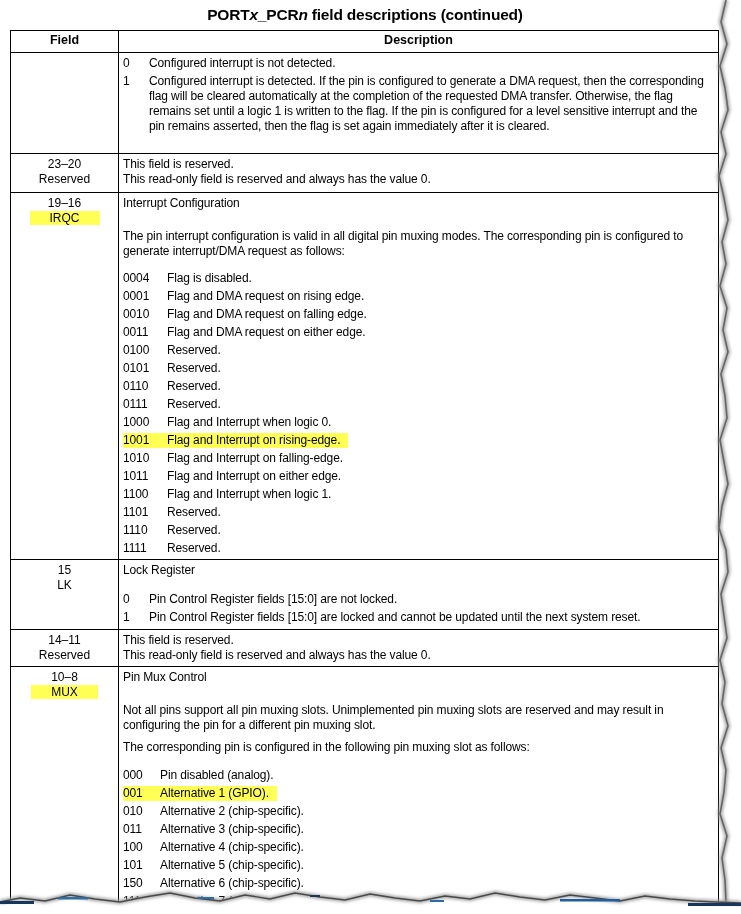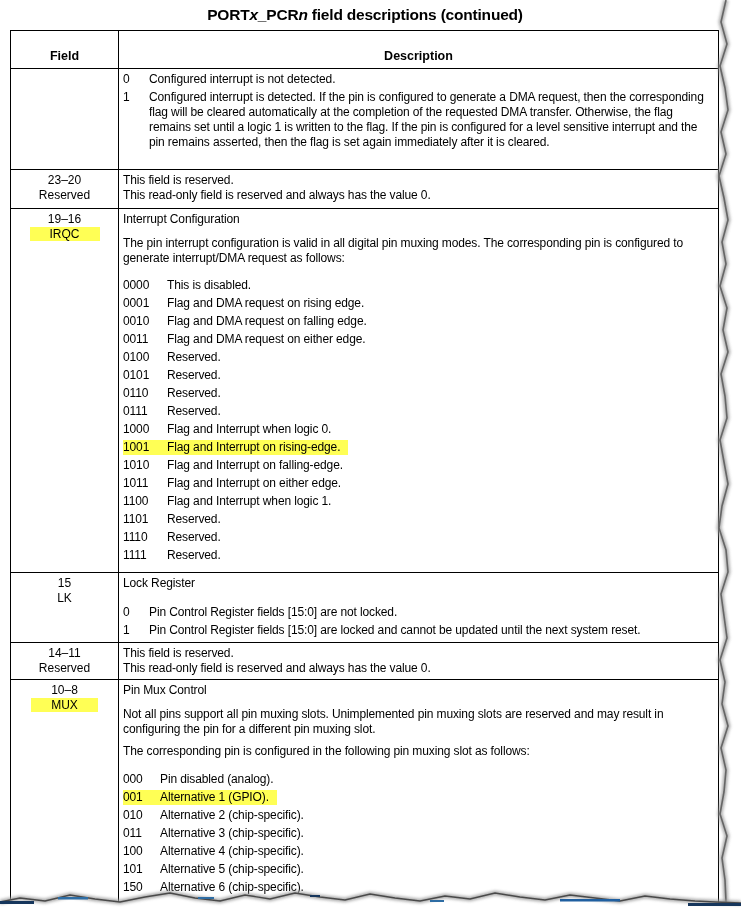--- a/index.html
+++ b/index.html
@@ -4,28 +4,28 @@
 <style>
   html,body{margin:0;padding:0;background:#fff;}
   .page{position:relative;width:741px;height:914px;background:#fff;overflow:hidden;
         font-family:"Liberation Sans",sans-serif;color:#000000;}
   .title{position:absolute;top:6px;left:0;width:730px;margin:0;text-align:center;
          font-size:15.5px;font-weight:bold;letter-spacing:-0.2px;}
   .it{font-style:italic;}
   table.tbl{position:absolute;left:10px;top:30px;width:708px;border-collapse:collapse;
             table-layout:fixed;}
   .tbl td,.tbl th{border:1px solid #000;vertical-align:top;padding:0;}
-  .tbl th{font-size:12.5px;font-weight:bold;height:19px;padding-top:18px;line-height:15px;}
+  .tbl th{font-size:12.5px;font-weight:bold;height:19px;padding-top:2px;line-height:15px;}
   tr.hA{height:101px;} tr.hB{height:39px;} tr.hC{height:364px;}
   tr.hD{height:70px;}  tr.hE{height:37px;} tr.hF{height:232px;}
   tr.hF td{border-bottom:none;}
   td.fld{text-align:center;font-size:12px;line-height:15px;padding-top:3px;}
   td.dsc{font-size:12px;line-height:15px;padding:3px 2px 0 4px;letter-spacing:-0.12px;}
   .ln{line-height:15px;}
-  .para{margin-top:9px;}
+  .para{margin-top:18px;}
   .para2{margin-top:7px;}
   .list{margin-top:12px;}
   .listD{margin-top:14px;}
   .listF{margin-top:13px;}
   .item{display:flex;margin-bottom:3px;}
   .item .code{flex:0 0 26px;}
   .item.w4 .code{flex-basis:44px;}
   .item.w3 .code{flex-basis:37px;}
   .item .txt{flex:1 1 auto;}
   .hlmark{background:#ffff55;padding:0 20px;}
@@ -82,22 +82,22 @@
     <tr class="hC">
       <td class="fld">
         <div class="ln">19–16</div>
         <div class="ln"><span class="hlmark">IRQC</span></div>
       </td>
       <td class="dsc">
         <div class="ln">Interrupt Configuration</div>
         <div class="para">The pin interrupt configuration is valid in all digital pin muxing modes. The corresponding pin is configured to generate interrupt/DMA request as follows:</div>
         <div class="list">
           <div class="item w4">
-                <span class="code">0000</span>
-                <span class="txt">This is disabled.</span>
+                <span class="code">0004</span>
+                <span class="txt">Flag is disabled.</span>
               </div>
           <div class="item w4">
                 <span class="code">0001</span>
                 <span class="txt">Flag and DMA request on rising edge.</span>
               </div>
           <div class="item w4">
                 <span class="code">0010</span>
                 <span class="txt">Flag and DMA request on falling edge.</span>
               </div>
           <div class="item w4">

